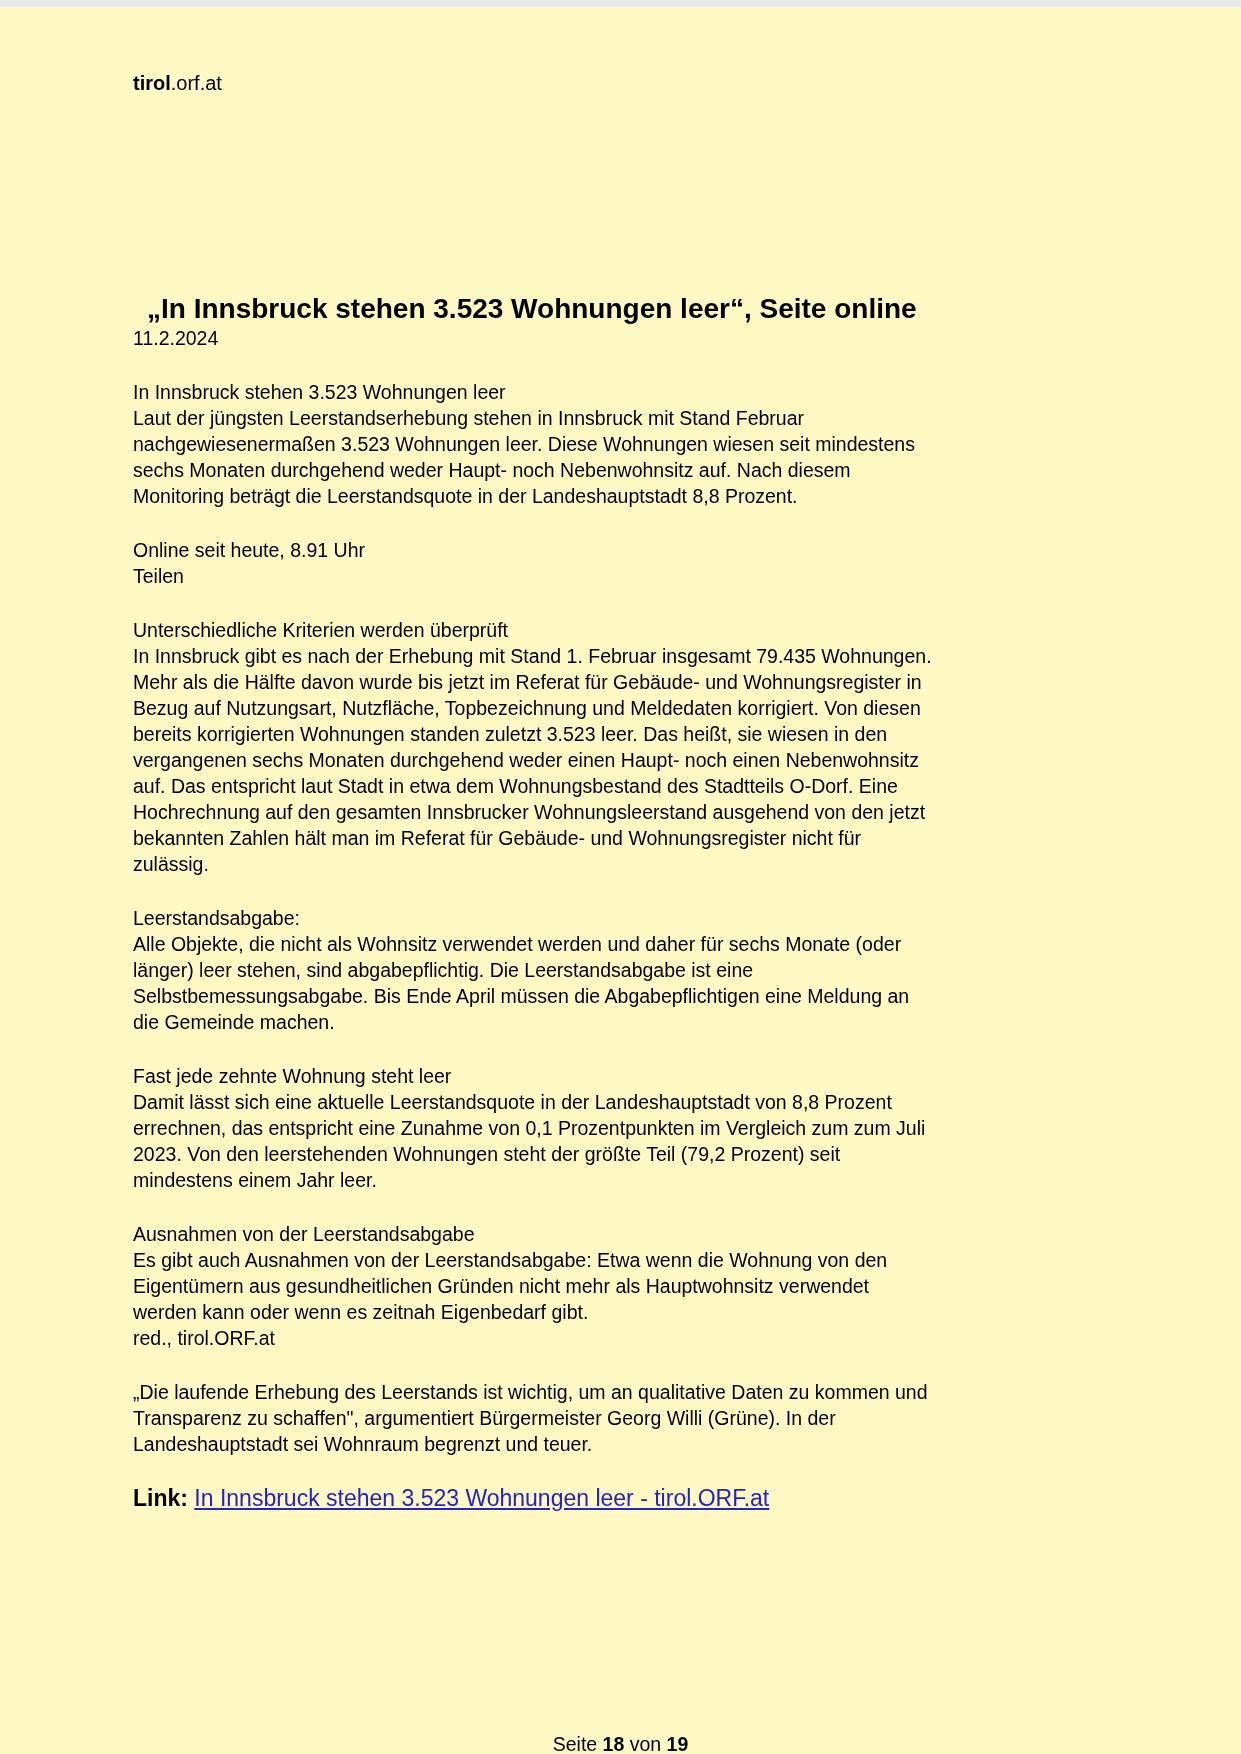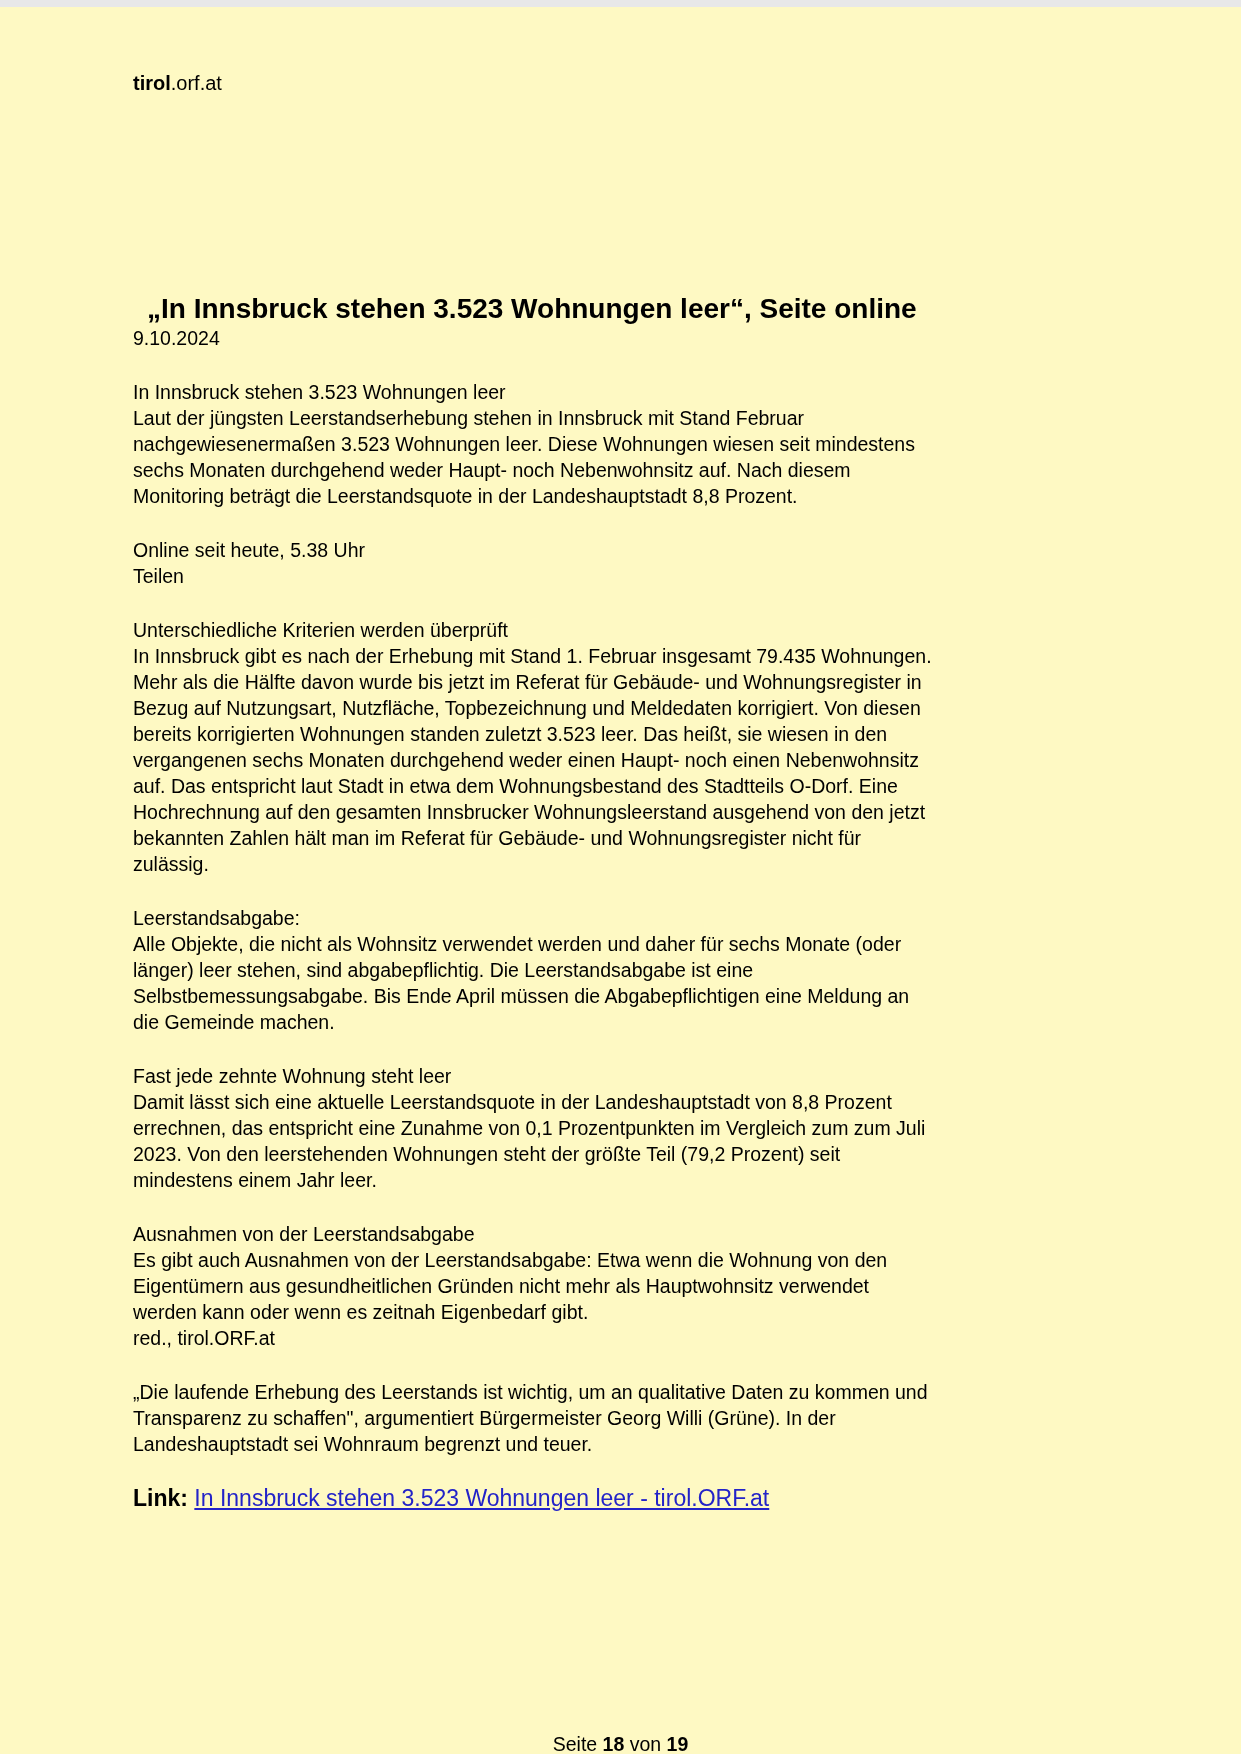--- a/index.html
+++ b/index.html
@@ -73,28 +73,28 @@
 <body>
 
 <div class="page">
   <div class="content">
 
     <div class="site-brand">
       <span class="brand-bold">tirol</span><span>.orf.at</span>
     </div>
 
     <h1 class="article-title">„In Innsbruck stehen 3.523 Wohnungen leer“, Seite online</h1>
-    <div class="article-date">9.10.2024</div>
+    <div class="article-date">11.2.2024</div>
 
     <p class="block">In Innsbruck stehen 3.523 Wohnungen leer
 Laut der jüngsten Leerstandserhebung stehen in Innsbruck mit Stand Februar
 nachgewiesenermaßen 3.523 Wohnungen leer. Diese Wohnungen wiesen seit mindestens
 sechs Monaten durchgehend weder Haupt- noch Nebenwohnsitz auf. Nach diesem
 Monitoring beträgt die Leerstandsquote in der Landeshauptstadt 8,8 Prozent.</p>
-    <p class="block">Online seit heute, 5.38 Uhr
+    <p class="block">Online seit heute, 8.91 Uhr
 Teilen</p>
     <p class="block">Unterschiedliche Kriterien werden überprüft
 In Innsbruck gibt es nach der Erhebung mit Stand 1. Februar insgesamt 79.435 Wohnungen.
 Mehr als die Hälfte davon wurde bis jetzt im Referat für Gebäude- und Wohnungsregister in
 Bezug auf Nutzungsart, Nutzfläche, Topbezeichnung und Meldedaten korrigiert. Von diesen
 bereits korrigierten Wohnungen standen zuletzt 3.523 leer. Das heißt, sie wiesen in den
 vergangenen sechs Monaten durchgehend weder einen Haupt- noch einen Nebenwohnsitz
 auf. Das entspricht laut Stadt in etwa dem Wohnungsbestand des Stadtteils O-Dorf. Eine
 Hochrechnung auf den gesamten Innsbrucker Wohnungsleerstand ausgehend von den jetzt
 bekannten Zahlen hält man im Referat für Gebäude- und Wohnungsregister nicht für

